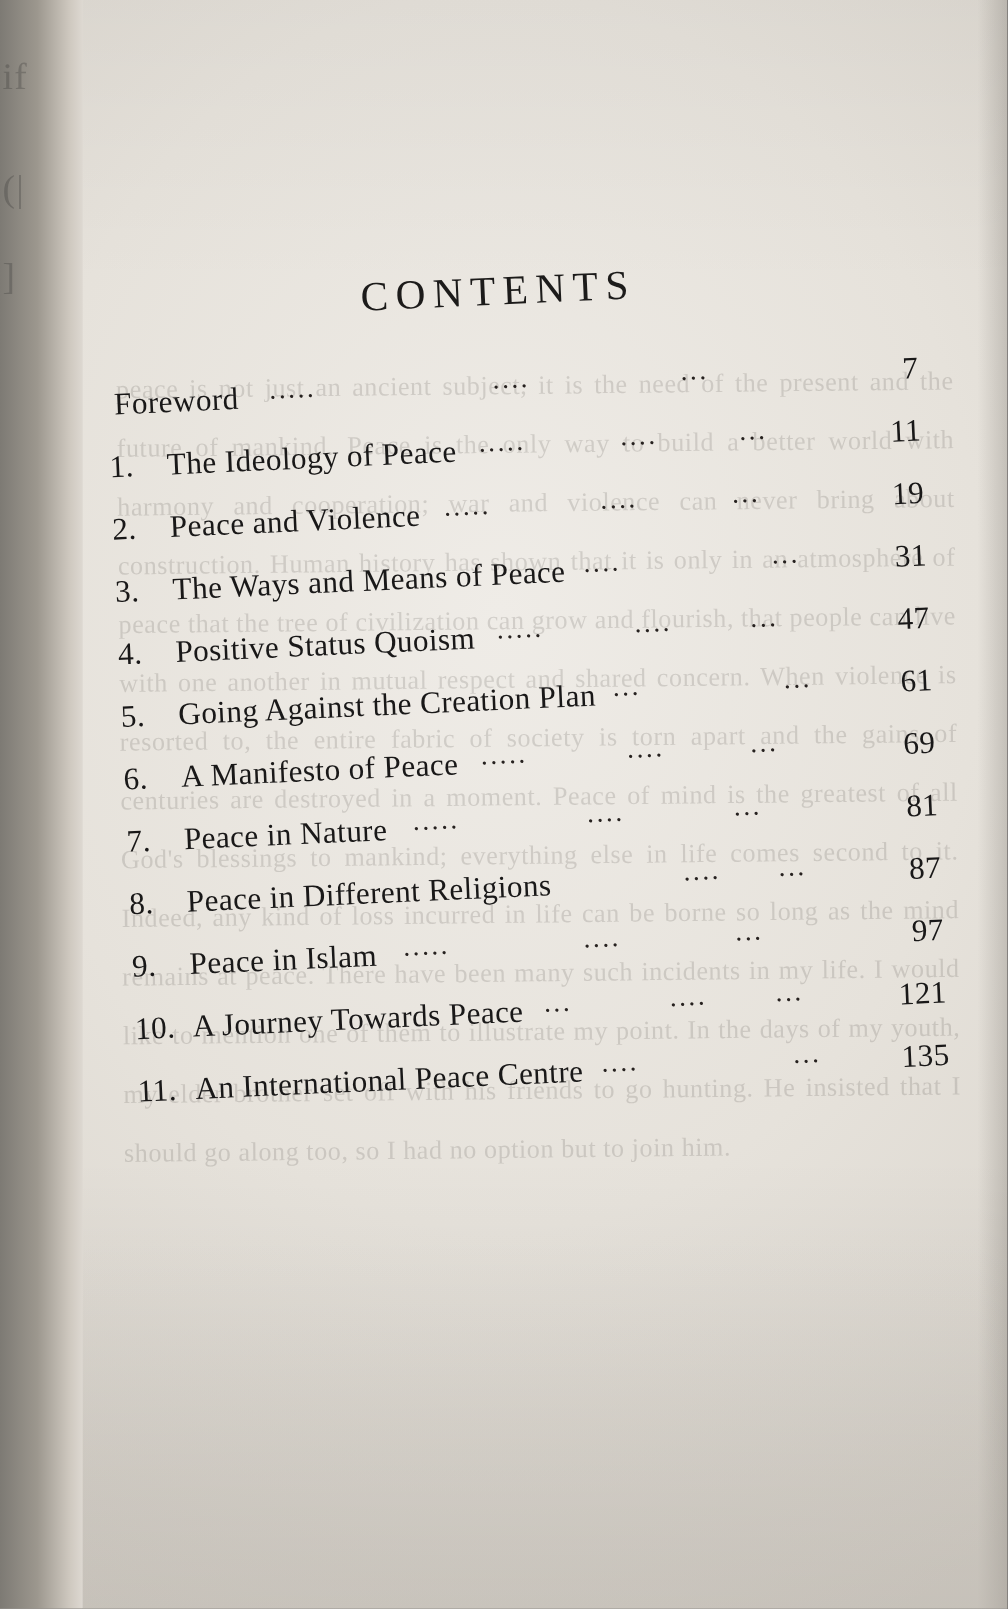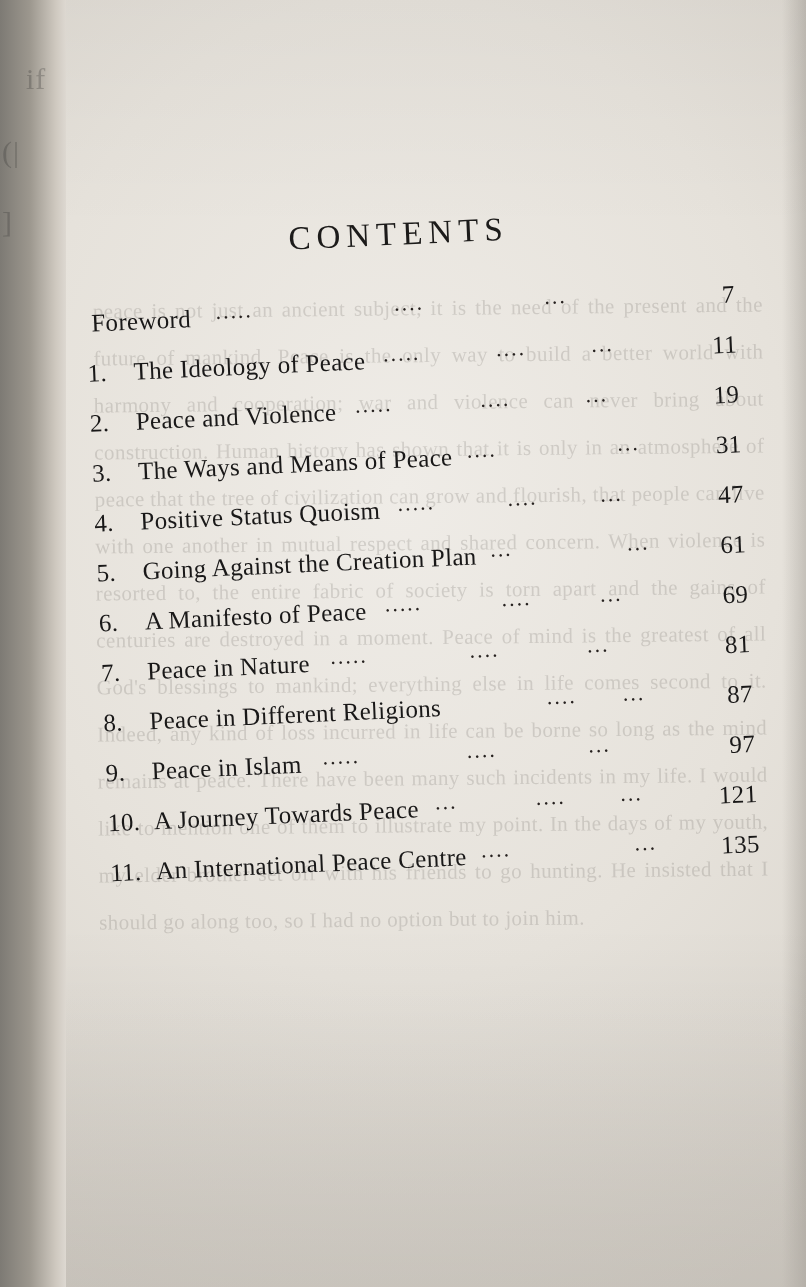--- a/index.html
+++ b/index.html
@@ -25,21 +25,21 @@
   }
   .spine-ghost {
     position: absolute;
     left: 2px;
     width: 40px;
     color: rgba(40,40,40,0.25);
     font-size: 30px;
     font-family: "Liberation Serif", serif;
     letter-spacing: 1px;
   }
-  .spine-ghost.a { top: 62px; margin-left: 24px; }
+  .spine-ghost.a { top: 45px; }
   .spine-ghost.b { top: 135px; }
   .spine-ghost.c { top: 205px; }
 
   
   .paper {
     position: absolute;
     left: 66px; top: 0;
     width: 740px; height: 100%;
     background:
       radial-gradient(ellipse 95% 70% at 45% 38%, #efece7 0%, #e6e2db 55%, #d9d4cc 100%);

